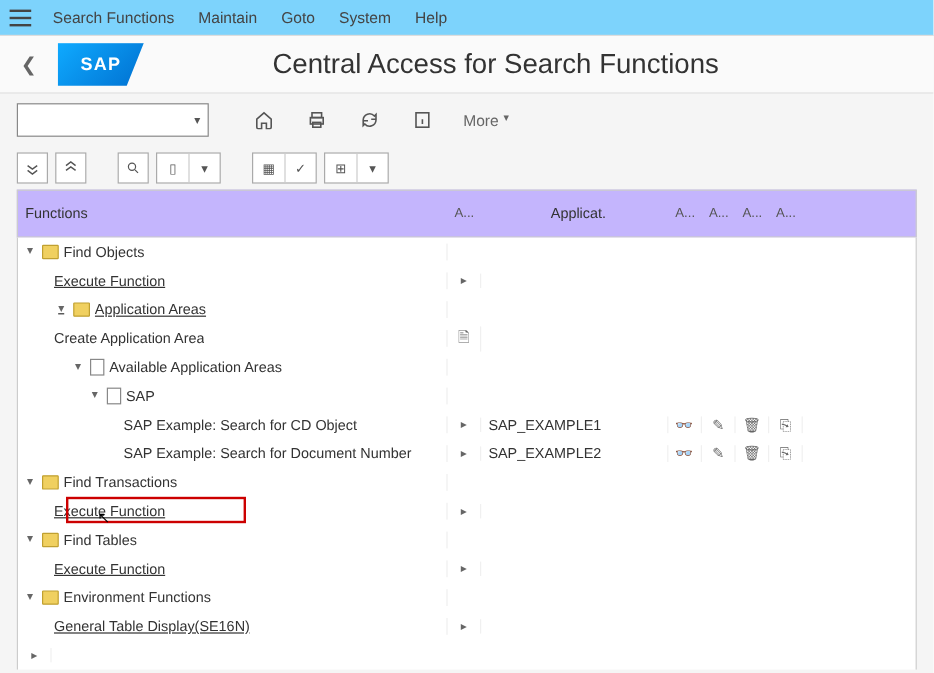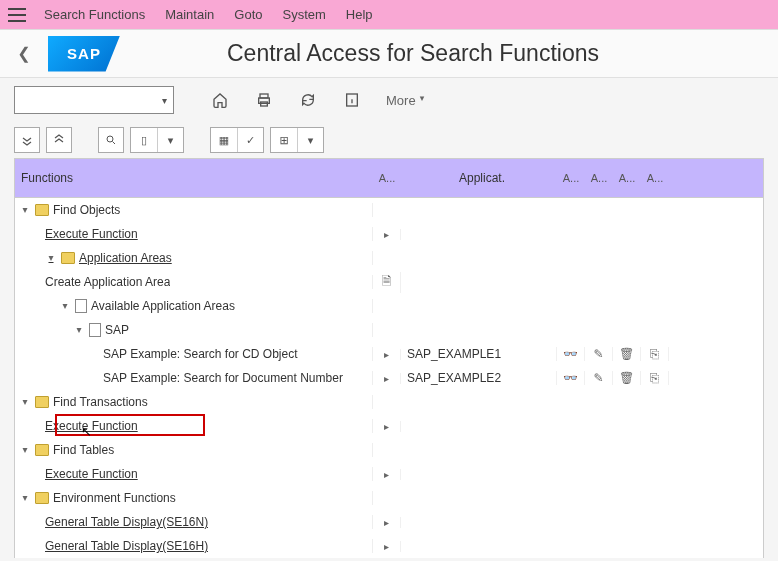--- a/index.html
+++ b/index.html
@@ -1,18 +1,18 @@
 <!DOCTYPE html>
 <html><head>
 <meta charset="utf-8">
 <style>
   * { box-sizing: border-box; margin: 0; padding: 0; font-family: Arial, sans-serif; }
   body { width: 778px; height: 561px; background: #f5f5f5; overflow: hidden; font-size: 12px; }
 
-  .menubar { height: 30px; background: #f9a8d4; display: flex; align-items: center; padding: 0 8px; border-bottom: 1px solid #ddd; }
+  .menubar { height: 30px; background: #7dd3fc; display: flex; align-items: center; padding: 0 8px; border-bottom: 1px solid #ddd; }
   .hamburger { width: 18px; height: 14px; display: flex; flex-direction: column; justify-content: space-between; margin-right: 18px; cursor: pointer; }
   .hamburger span { height: 2px; background: #444; }
   .menubar-item { margin-right: 20px; color: #444; cursor: pointer; font-size: 13px; }
 
   .titlebar { height: 48px; background: #fafafa; display: flex; align-items: center; border-bottom: 1px solid #e0e0e0; }
   .back-btn { width: 48px; height: 48px; display: flex; align-items: center; justify-content: center; color: #666; cursor: pointer; font-size: 16px; }
   .sap-logo { width: 72px; height: 36px; background: linear-gradient(135deg, #0faaff 0%, #0070d0 100%); clip-path: polygon(0 0, 100% 0, 80% 100%, 0 100%); display: flex; align-items: center; justify-content: center; color: #fff; font-weight: bold; font-size: 15px; letter-spacing: 1px; margin-right: 8px; }
   .title-text { flex: 1; text-align: center; font-size: 23px; color: #333; padding-right: 80px; }
 
   .toolbar { height: 44px; display: flex; align-items: center; padding: 0 14px; gap: 8px; }
@@ -335,23 +335,20 @@
         </div>
       <div class="cell-action exec-icon"></div>
         <div class="cell-applicat"></div>
         <div class="cell-action"></div>
         <div class="cell-action"></div>
         <div class="cell-action"></div>
         <div class="cell-action"></div>
     </div>
 
     <div class="row">
-      <div class="tree-cell indent-1 indent-inner">
-          <span class="label-text">General Table Display(SE16H)</span>
-        </div>
       <div class="cell-action exec-icon"></div>
         <div class="cell-applicat"></div>
         <div class="cell-action"></div>
         <div class="cell-action"></div>
         <div class="cell-action"></div>
         <div class="cell-action"></div>
     </div>
 
   </div>
 </div>

